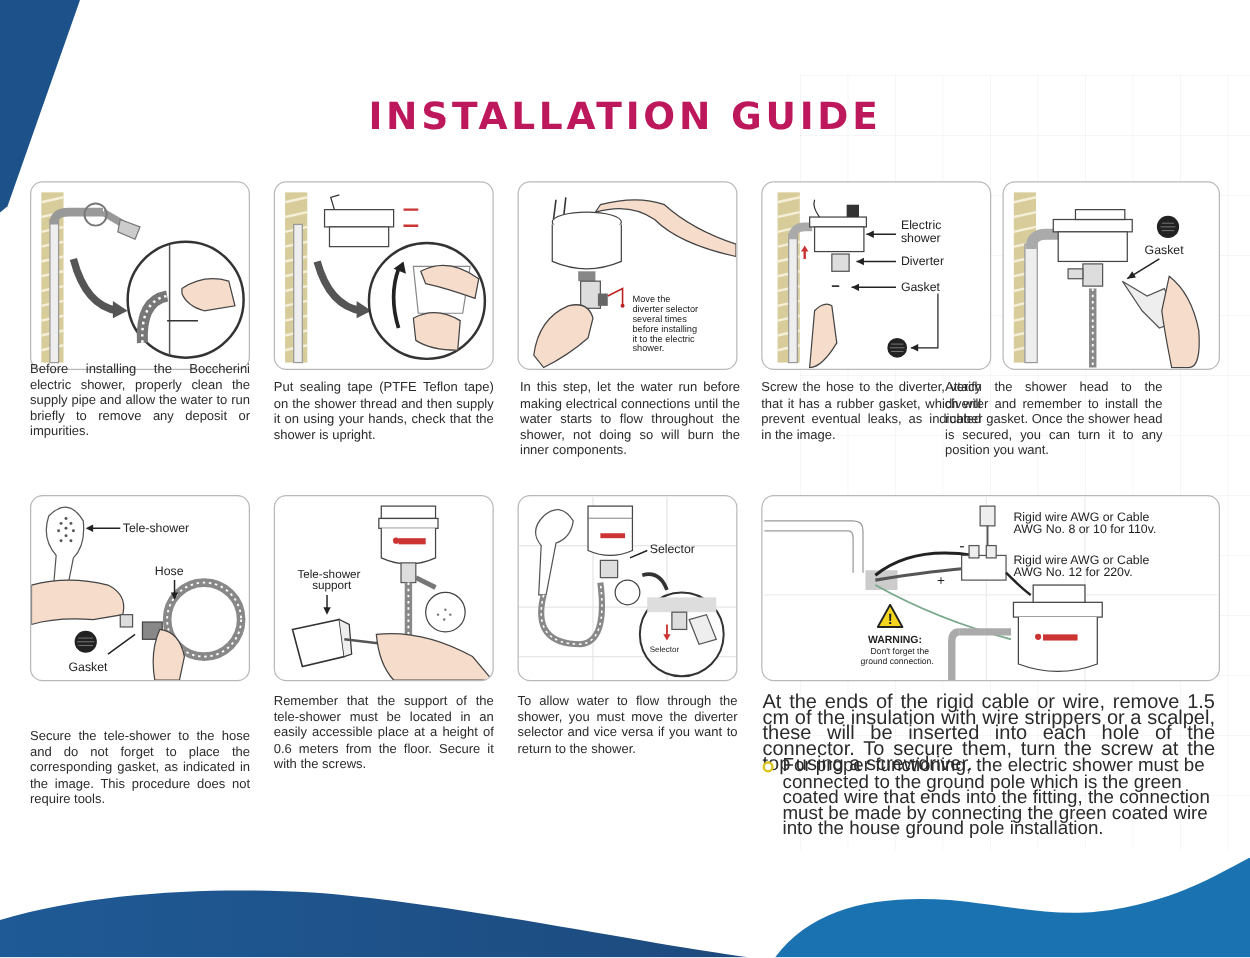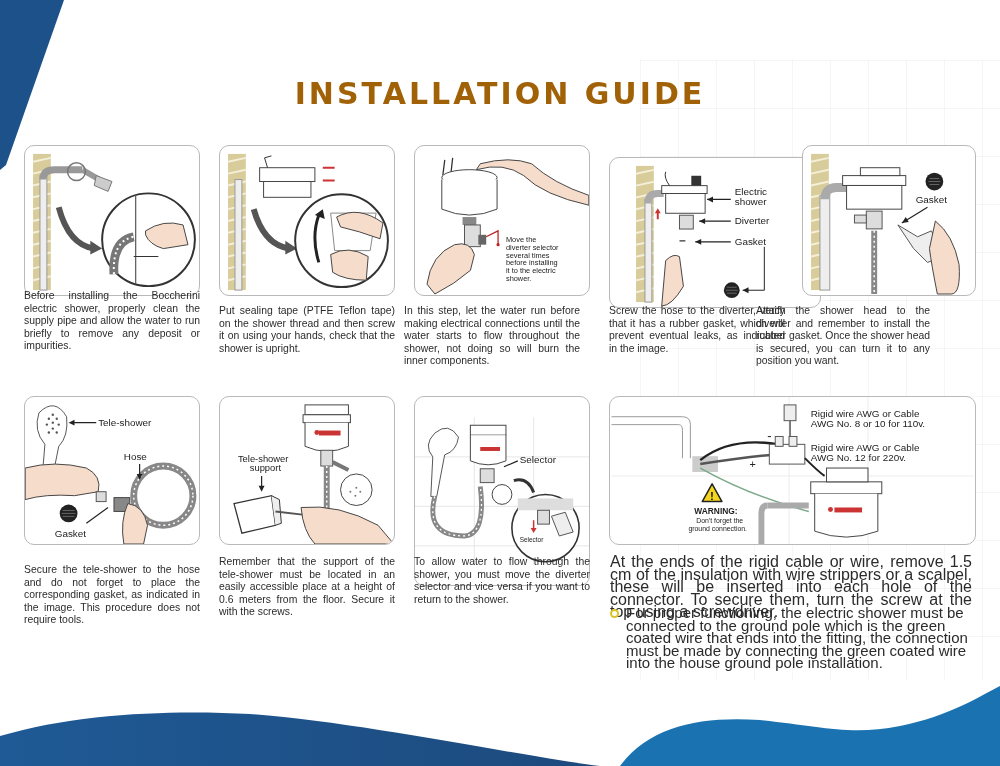--- a/index.html
+++ b/index.html
@@ -10,21 +10,21 @@
     background-image:
       linear-gradient(to right, rgba(0,0,0,0.035) 1px, transparent 1px),
       linear-gradient(to bottom, rgba(0,0,0,0.035) 1px, transparent 1px);
     background-size: 38px 48px; pointer-events: none; }
 
   .stripe { position: absolute; left: 0; top: 0; width: 70px; height: 170px; }
   .wave { position: absolute; left: 0; bottom: 0; width: 1000px; height: 80px; }
 
   .title { position: absolute; left: 0; width: 1000px; top: 76px; text-align: center;
     font-family: "DejaVu Sans", sans-serif; font-weight: bold; font-size: 30px;
-    letter-spacing: 3px; color: #a16207; }
+    letter-spacing: 3px; color: #be185d; }
 
   .panel { position: absolute; border: 1.5px solid #b9b9b9; border-radius: 10px; background: #fff; overflow: hidden; }
   .panel svg { width: 100%; height: 100%; display: block; }
 
   .caption { position: absolute; font-size: 10.4px; line-height: 12.6px; color: #2b2b2b;
     text-align: justify; width: 176px; }
 
   .lbl { font-family: "Liberation Sans", sans-serif; fill: #222; }
 
   .note { position: absolute; left: 626px; top: 607px; width: 346px; font-size: 15px; line-height: 12.6px; color: #2b2b2b; }
@@ -112,21 +112,21 @@
     <path d="M34,64 Q44,100 70,104" fill="none" stroke="#555" stroke-width="6"></path>
     <polygon points="66,96 78,104 66,110" fill="#555"></polygon>
     <circle cx="123" cy="96" r="47" fill="#fff" stroke="#333" stroke-width="2"></circle>
     <path d="M100,70 Q92,92 100,118" fill="none" stroke="#222" stroke-width="3"></path>
     <polygon points="96,70 104,64 106,74" fill="#222"></polygon>
     <path d="M112,68 L158,68 L152,106 L116,106 Z" fill="#fff" stroke="#888"></path>
     <path d="M118,72 Q140,60 165,78 L162,94 Q140,86 122,82 Z" fill="#f6dccb" stroke="#444"></path>
     <path d="M112,110 Q130,100 150,112 L148,136 Q126,136 114,128 Z" fill="#f6dccb" stroke="#444"></path>
   </svg>
 </div>
-<div class="caption" style="left:219px;top:305px;">Put sealing tape (PTFE Teflon tape) on the shower thread and then screw it on using your hands, check that the shower is upright.</div>
+<div class="caption" style="left:219px;top:305px;">Put sealing tape (PTFE Teflon tape) on the shower thread and then supply it on using your hands, check that the shower is upright.</div>
 
 <div class="panel" style="left:414px;top:145px;width:176px;height:151px;">
   <svg viewBox="0 0 176 151">
     <path d="M30,14 L28,30 M38,12 L36,30" stroke="#333" stroke-width="1.3" fill="none"></path>
     <ellipse cx="55" cy="32" rx="28" ry="8" fill="#fff" stroke="#444"></ellipse>
     <path d="M27,34 L27,64 Q55,76 83,64 L83,34" fill="#fff" stroke="#444"></path>
     <rect x="48" y="72" width="14" height="8" fill="#888"></rect>
     <path d="M62,24 Q90,16 110,30 Q130,50 176,60 L176,50 Q140,38 118,18 Q96,10 66,18 Z" fill="#f6dccb" stroke="#444"></path>
     <rect x="50" y="80" width="16" height="22" fill="#ddd" stroke="#555"></rect>
     <rect x="64" y="90" width="8" height="10" fill="#666"></rect>
@@ -134,23 +134,23 @@
     <path d="M72,92 L84,86 L84,100" fill="none" stroke="#b22" stroke-width="1.3"></path>
     <circle cx="84" cy="100" r="1.6" fill="#b22"></circle>
     <text class="lbl" font-size="7.5" x="92" y="97">Move the</text>
     <text class="lbl" font-size="7.5" x="92" y="105">diverter selector</text>
     <text class="lbl" font-size="7.5" x="92" y="113">several times</text>
     <text class="lbl" font-size="7.5" x="92" y="121">before installing</text>
     <text class="lbl" font-size="7.5" x="92" y="129">it to the electric</text>
     <text class="lbl" font-size="7.5" x="92" y="137">shower.</text>
   </svg>
 </div>
-<div class="caption" style="left:404px;top:305px;">In this step, let the water run before making electrical connections until the water starts to flow throughout the shower, not doing so will burn the inner components.</div>
-
-<div class="panel" style="left:609px;top:145px;width:212px;height:151px;margin-top:12px;">
+<div class="caption" style="left:416px;top:305px;">In this step, let the water run before making electrical connections until the water starts to flow throughout the shower, not doing so will burn the inner components.</div>
+
+<div class="panel" style="left:609px;top:145px;width:184px;height:151px;">
   <svg viewBox="0 0 176 151">
     <rect x="8" y="8" width="18" height="138" fill="#d8cc9a"></rect>
     <g stroke="#f4efd8" stroke-width="2">
       <line x1="8" y1="16" x2="26" y2="12"></line>
         <line x1="8" y1="28" x2="26" y2="24"></line>
         <line x1="8" y1="40" x2="26" y2="36"></line>
       <line x1="8" y1="52" x2="26" y2="48"></line>
         <line x1="8" y1="64" x2="26" y2="60"></line>
         <line x1="8" y1="76" x2="26" y2="72"></line>
       <line x1="8" y1="88" x2="26" y2="84"></line>
@@ -261,21 +261,21 @@
     <circle cx="44" cy="118" r="9" fill="#222"></circle>
     <g stroke="#777" stroke-width="0.8">
         <line x1="38" y1="115" x2="50" y2="115"></line>
         <line x1="37" y1="118" x2="51" y2="118"></line>
         <line x1="38" y1="121" x2="50" y2="121"></line>
       </g>
     <line x1="62" y1="128" x2="84" y2="112" stroke="#222" stroke-width="1.2"></line>
     <text class="lbl" font-size="10" x="30" y="142">Gasket</text>
   </svg>
 </div>
-<div class="caption" style="left:24px;top:564px;">Secure the tele-shower to the hose and do not forget to place the corresponding gasket, as indicated in the image. This procedure does not require tools.</div>
+<div class="caption" style="left:24px;top:584px;">Secure the tele-shower to the hose and do not forget to place the corresponding gasket, as indicated in the image. This procedure does not require tools.</div>
 
 <div class="panel" style="left:219px;top:396px;width:176px;height:149px;">
   <svg viewBox="0 0 176 149">
     <rect x="86" y="8" width="44" height="10" fill="#fff" stroke="#444"></rect>
     <rect x="84" y="18" width="48" height="8" fill="#fff" stroke="#444"></rect>
     <path d="M86,26 L86,50 Q108,60 130,50 L130,26" fill="#fff" stroke="#444"></path>
     <rect x="100" y="34" width="22" height="5" fill="#c33"></rect>
     <circle cx="98" cy="36" r="2.5" fill="#c33"></circle>
     <rect x="102" y="54" width="12" height="16" fill="#ddd" stroke="#555"></rect>
     <path d="M108,70 L108,149" stroke="#888" stroke-width="6"></path>
@@ -293,21 +293,21 @@
     <line x1="42" y1="80" x2="42" y2="92" stroke="#222" stroke-width="1.2"></line>
     <polygon points="39,90 42,96 45,90" fill="#222"></polygon>
     <path d="M14,108 L52,100 L56,130 L22,138 Z" fill="#fff" stroke="#333" stroke-width="1.3"></path>
     <path d="M52,100 L60,104 L62,128 L56,130" fill="#eee" stroke="#333"></path>
     <line x1="56" y1="116" x2="90" y2="120" stroke="#555" stroke-width="2"></line>
     <path d="M82,112 Q120,108 160,130 L176,149 L96,149 Q84,136 82,112 Z" fill="#f6dccb" stroke="#444"></path>
   </svg>
 </div>
 <div class="caption" style="left:219px;top:556px;">Remember that the support of the tele-shower must be located in an easily accessible place at a height of 0.6 meters from the floor. Secure it with the screws.</div>
 
-<div class="panel" style="left:414px;top:396px;width:176px;height:190px;">
+<div class="panel" style="left:414px;top:396px;width:176px;height:149px;">
   <svg viewBox="0 0 176 149">
     <g stroke="#e6e6e6" stroke-width="1">
         <line x1="0" y1="40" x2="176" y2="40"></line>
         <line x1="0" y1="90" x2="176" y2="90"></line>
         <line x1="0" y1="130" x2="176" y2="130"></line>
         <line x1="60" y1="0" x2="60" y2="149"></line>
         <line x1="120" y1="0" x2="120" y2="149"></line>
       </g>
     <rect x="56" y="8" width="36" height="10" fill="#fff" stroke="#444"></rect>
     <path d="M56,18 L56,44 Q74,52 92,44 L92,18" fill="#fff" stroke="#444"></path>

